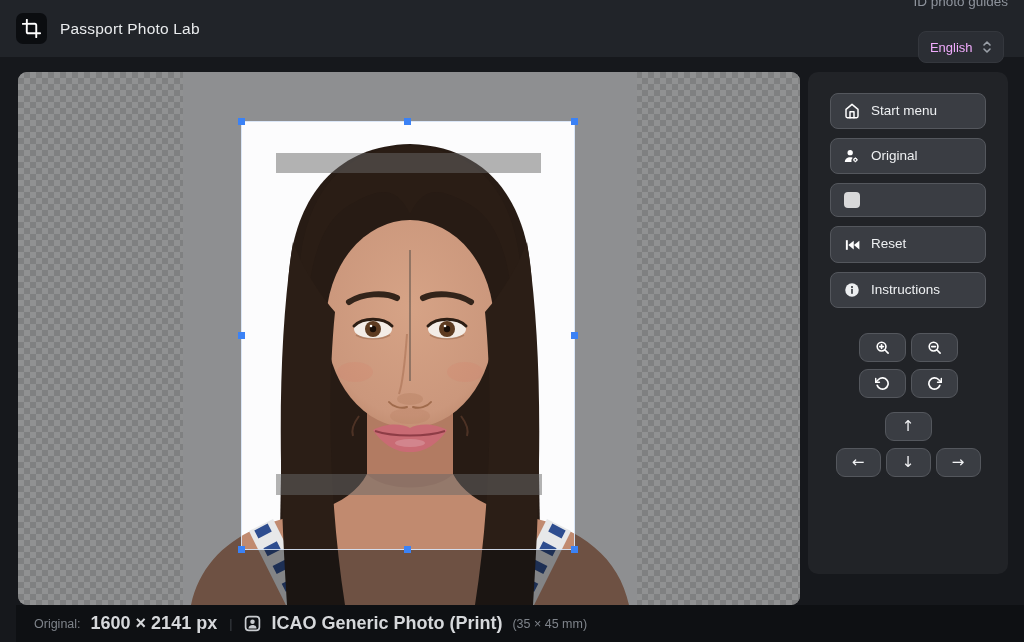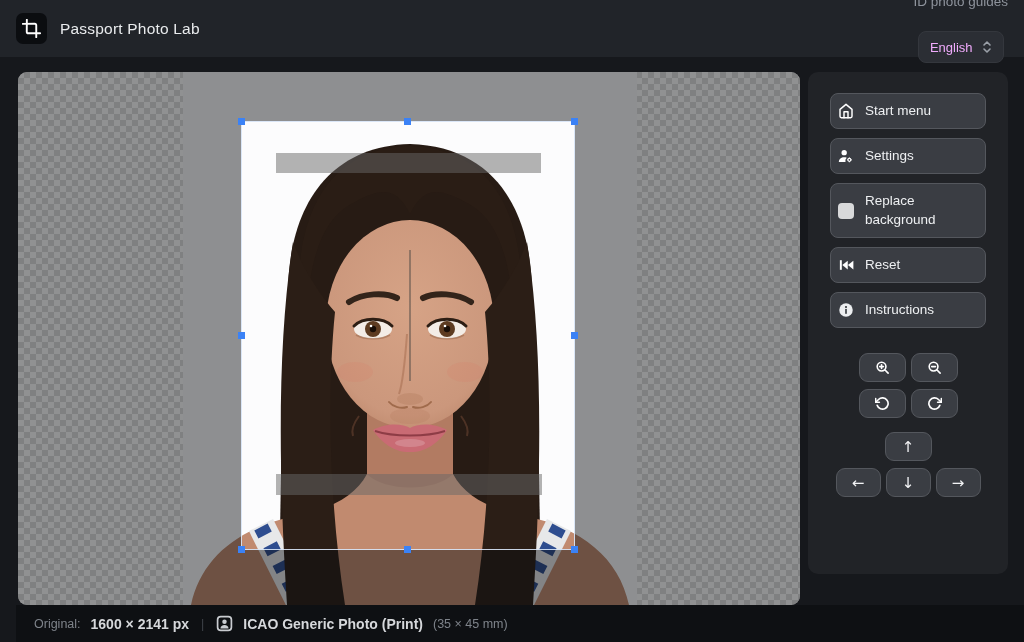--- a/index.html
+++ b/index.html
@@ -39,39 +39,39 @@
   .guide-top { left:34px; top:31px; width:265px; height:20px; }
   .guide-bottom { left:34px; top:352px; width:266px; height:21px; }
   .guide-vline { position:absolute; left:167px; top:128px; width:1.5px; height:131px;
                  background:rgba(112,96,84,0.65); }
 
   
   .sidebar { position:absolute; left:808px; top:72px; width:200px; height:502px; background:#212327;
              border-radius:10px; padding:21px 22px; display:flex; flex-direction:column; }
   .side-btn { display:flex; align-items:center; gap:11px; width:156px; background:#3a3d43;
               border:1px solid #54575d; border-radius:8px; color:#eef0f2; font-size:13.5px;
-              padding:8px 6px; text-align:left; cursor:pointer; margin-bottom:9px;
+              padding:8px 12px; text-align:left; cursor:pointer; margin-bottom:9px;
               font-family:"Liberation Sans",sans-serif; line-height:1.35; }
   .side-btn .lbl { flex:1; }
   .side-btn.primary { background:#2457e0; border-color:#2f63ea; }
   .side-btn .ic { flex:0 0 17px; display:flex; align-items:center; justify-content:center; }
   .swatch { width:16px; height:16px; background:#d8d9da; border-radius:4px; }
   .ctrl-zone { margin-top:16px; display:flex; flex-direction:column; gap:7px; }
   .ctrl-row { display:flex; justify-content:center; gap:5px; }
   .ctrl-row.spread { margin-top:7px; }
   .ctrl-btn { width:47px; height:29px; background:#3a3d43; border:1px solid #54575d; border-radius:9px;
               color:#f2f3f5; display:flex; align-items:center; justify-content:center; cursor:pointer;
               font-size:15px; font-family:"DejaVu Sans",sans-serif; padding:0; }
   .ctrl-btn.narrow { width:45px; }
 
   
   .footer { position:absolute; left:16px; top:605px; width:1024px; height:37px; background:#0e1013;
             display:flex; align-items:center; padding:0 18px; gap:10px; }
   .st-dim { color:#7e838a; font-size:12.5px; }
-  .st-strong { color:#d6d8db; font-size:14px; font-weight:bold; }
+  .st-strong { color:#d6d8db; font-size:18px; font-weight:bold; }
   .st-sep { color:#3e4248; font-size:12.5px; padding:0 2px; }
   .st-ic { display:flex; align-items:center; }
 
   svg.icon { display:block; }
 </style>
 </head>
 <body>
 
 <div class="stage">
 
@@ -192,28 +192,27 @@
             <path d="M2 21c0-4.4 3.6-7 8-7 1.4 0 2.7.25 3.8.72A6 6 0 0 0 12 21z"></path>
             <circle cx="17.8" cy="17.8" r="2.2" fill="none" stroke="#ffffff" stroke-width="1.8"></circle>
             <g stroke="#ffffff" stroke-width="1.6">
               <line x1="17.8" y1="14.2" x2="17.8" y2="15.2"></line>
               <line x1="17.8" y1="20.4" x2="17.8" y2="21.4"></line>
               <line x1="14.2" y1="17.8" x2="15.2" y2="17.8"></line>
               <line x1="20.4" y1="17.8" x2="21.4" y2="17.8"></line>
             </g>
           </svg>
       </span>
-      <span class="lbl">Settings</span>
+      <span class="lbl">Original</span>
     </button>
 
     <button class="side-btn">
       <span class="ic">
           <span class="swatch"></span>
         </span>
-      <span class="lbl">Replace background</span>
     </button>
 
     <button class="side-btn">
       <span class="ic">
         <svg class="icon" width="16" height="14" viewBox="0 0 18 16" fill="#ffffff">
             <rect x="2" y="2.5" width="2.2" height="11"></rect>
             <polygon points="11,3 11,13 4.8,8"></polygon>
             <polygon points="17.4,3 17.4,13 11.2,8"></polygon>
           </svg>
       </span>

